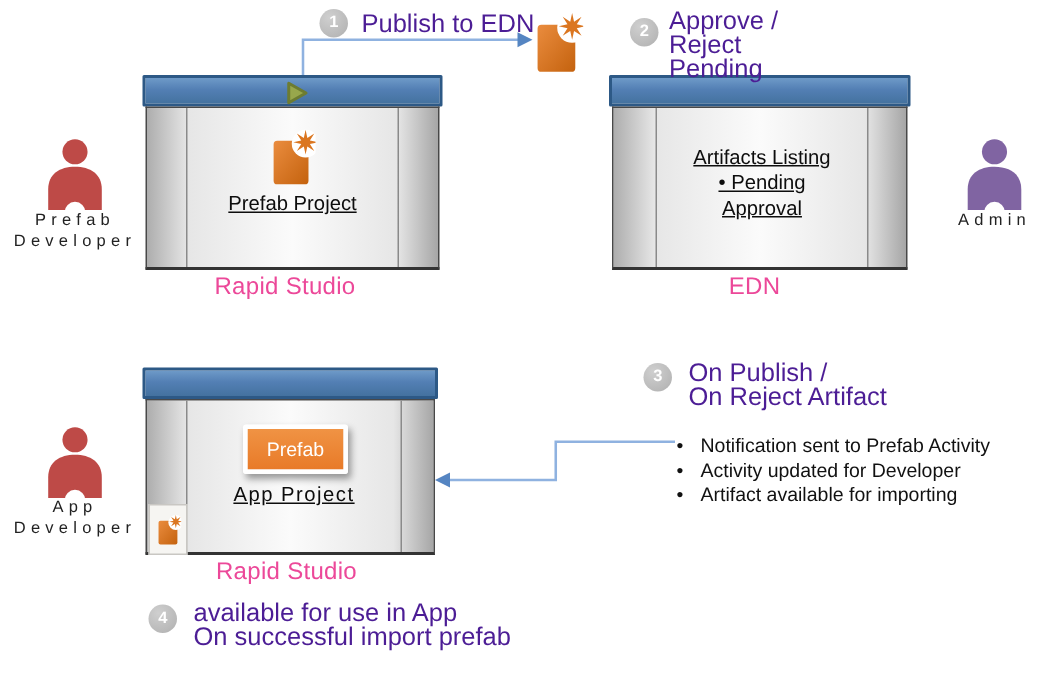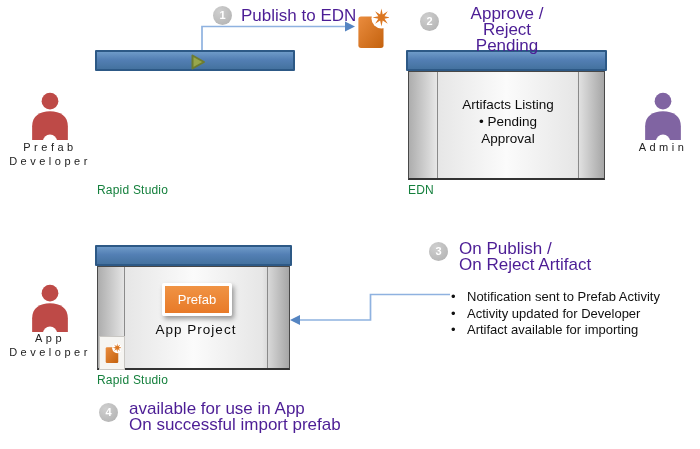--- a/index.html
+++ b/index.html
@@ -9,39 +9,39 @@
   }
   .abs { position:absolute; }
 
   
   .step-circle {
     position:absolute; width:19px; height:19px; border-radius:50%;
     background:radial-gradient(circle at 35% 30%, #cfcfcf, #b9b9b9 70%, #ababab);
     color:#ffffff; font-size:11px; font-weight:700; text-align:center; line-height:19px;
   }
   .step-text { position:absolute; font-size:17px; line-height:16px; color:#4c1d95; }
-  .step-text.center { text-align:center; }
+  .step-text.center { }
 
   
   .window { position:absolute; }
   .titlebar {
     position:absolute; left:-2px; right:-2px; top:0; height:21px; box-sizing:border-box;
     background:linear-gradient(180deg,#6e9ac8 0%, #537fb4 45%, #44729f 100%);
     border:2px solid #2d5986; border-radius:1px;
   }
   .winbody {
     position:absolute; left:0; right:0; top:21px; bottom:0; box-sizing:border-box;
     background:linear-gradient(90deg,#adadad 0%, #e6e6e6 14%, #fbfbfb 50%, #e6e6e6 86%, #a6a6a6 100%);
     border:1px solid #484848; border-bottom:2px solid #333333;
   }
   .divider { position:absolute; top:0; bottom:0; width:1px; background:#8a8a8a; }
   .win-caption {
-    position:absolute; font-size:12px; color:#15803d; text-align:left; letter-spacing:.2px;
-  }
-  .win-content-label { position:absolute; text-align:center; font-size:13.5px; color:#0d0d0d; }
+    position:absolute; font-size:16px; color:#ec4899; text-align:center; letter-spacing:.2px;
+  }
+  .win-content-label { position:absolute; text-align:center; font-size:13.5px; color:#0d0d0d;text-decoration:underline; }
 
   
   .actor-label { position:absolute; text-align:center; font-size:11px; letter-spacing:3.5px; color:#222; line-height:14px; }
 
   
   .prefab-btn {
     position:absolute; box-sizing:border-box; width:70px; height:33px;
     background:linear-gradient(180deg,#f príst0,#f09344 0%, #e87a28 100%);
     background:linear-gradient(180deg,#f09344 0%, #e87a28 100%);
     border:3px solid #ffffff; border-radius:2px;
@@ -85,20 +85,28 @@
       </symbol>
     </defs>
   </svg>
 
   <div class="window" style="left:97px;top:50px;width:196px;height:130px">
     <div class="titlebar">
       <svg width="15" height="16" style="position:absolute;left:50%;margin-left:-4px;top:2px">
         <polygon points="1.5,1.5 1.5,14.5 13,8" fill="#98a74c" stroke="#6d7c31" stroke-width="2" stroke-linejoin="round"></polygon>
       </svg>
     </div>
+    <div class="winbody">
+      <div class="divider" style="left:26px"></div>
+      <div class="divider" style="right:26px"></div>
+      <svg width="31" height="41" style="position:absolute;left:50%;transform:translateX(-50%);top:12px">
+        <use href="#doc-star" width="31" height="41"></use>
+      </svg>
+      <div class="win-content-label" style="left:26px;right:26px;top:56px">Prefab Project</div>
+    </div>
   </div>
   <div class="win-caption" style="left:97px;top:183px;width:186px">Rapid Studio</div>
 
   <div class="window" style="left:408px;top:50px;width:197px;height:130px">
     <div class="titlebar"></div>
     <div class="winbody">
       <div class="divider" style="left:28px"></div>
       <div class="divider" style="right:25px"></div>
       <div class="win-content-label" style="left:28px;right:25px;top:24px;line-height:17px">
         <div>Artifacts Listing</div>

